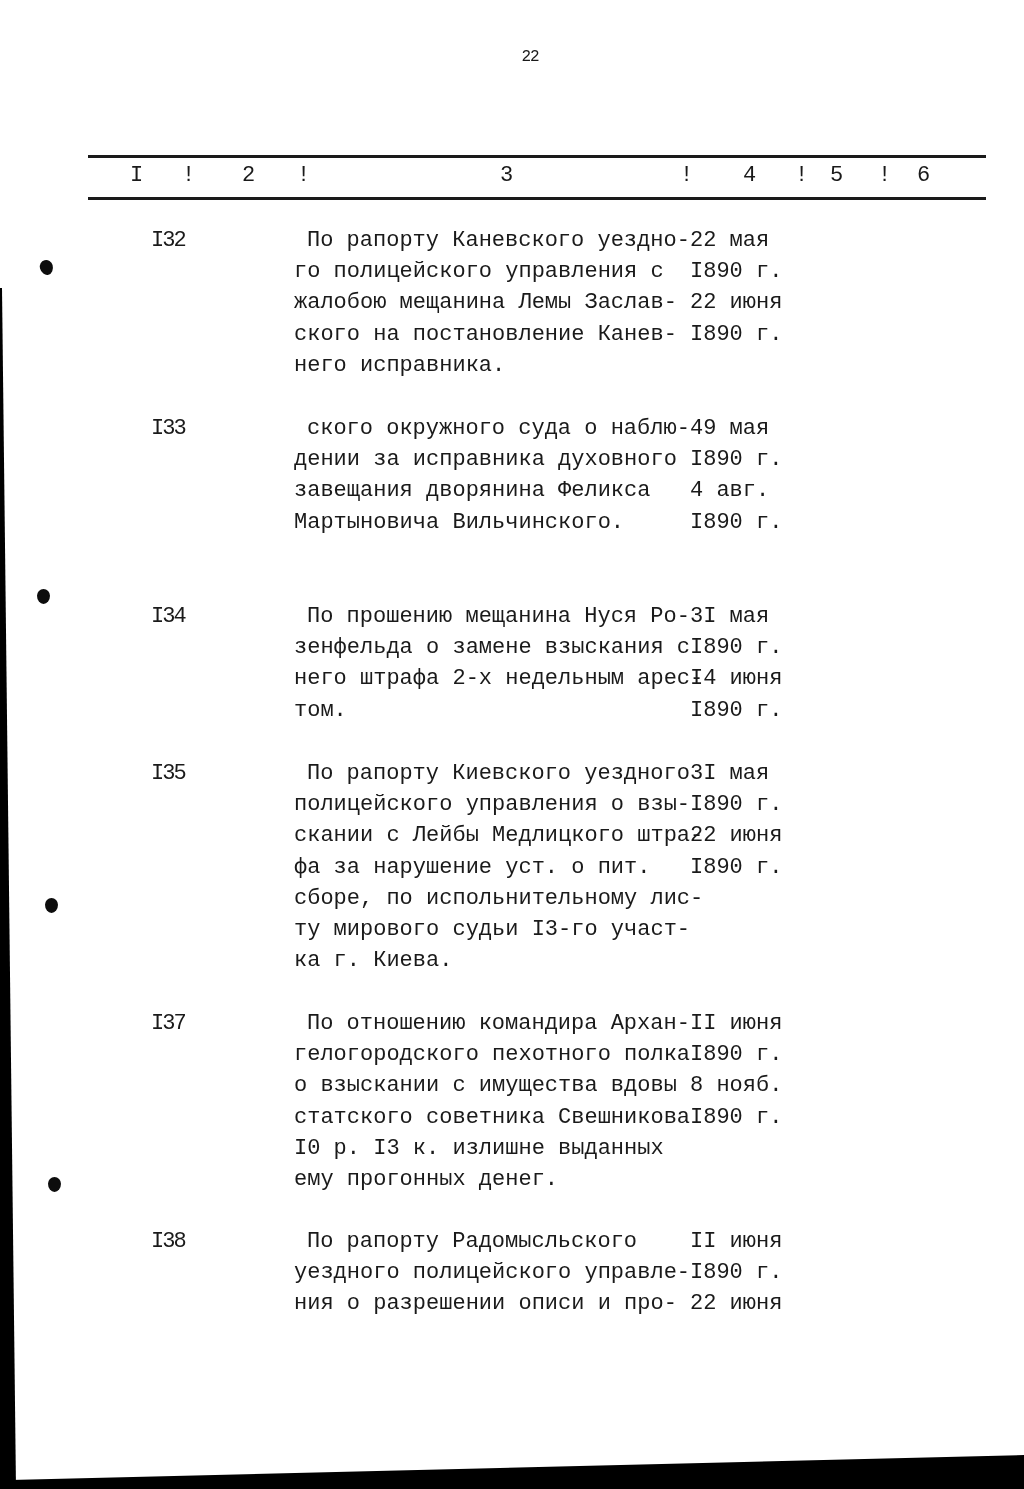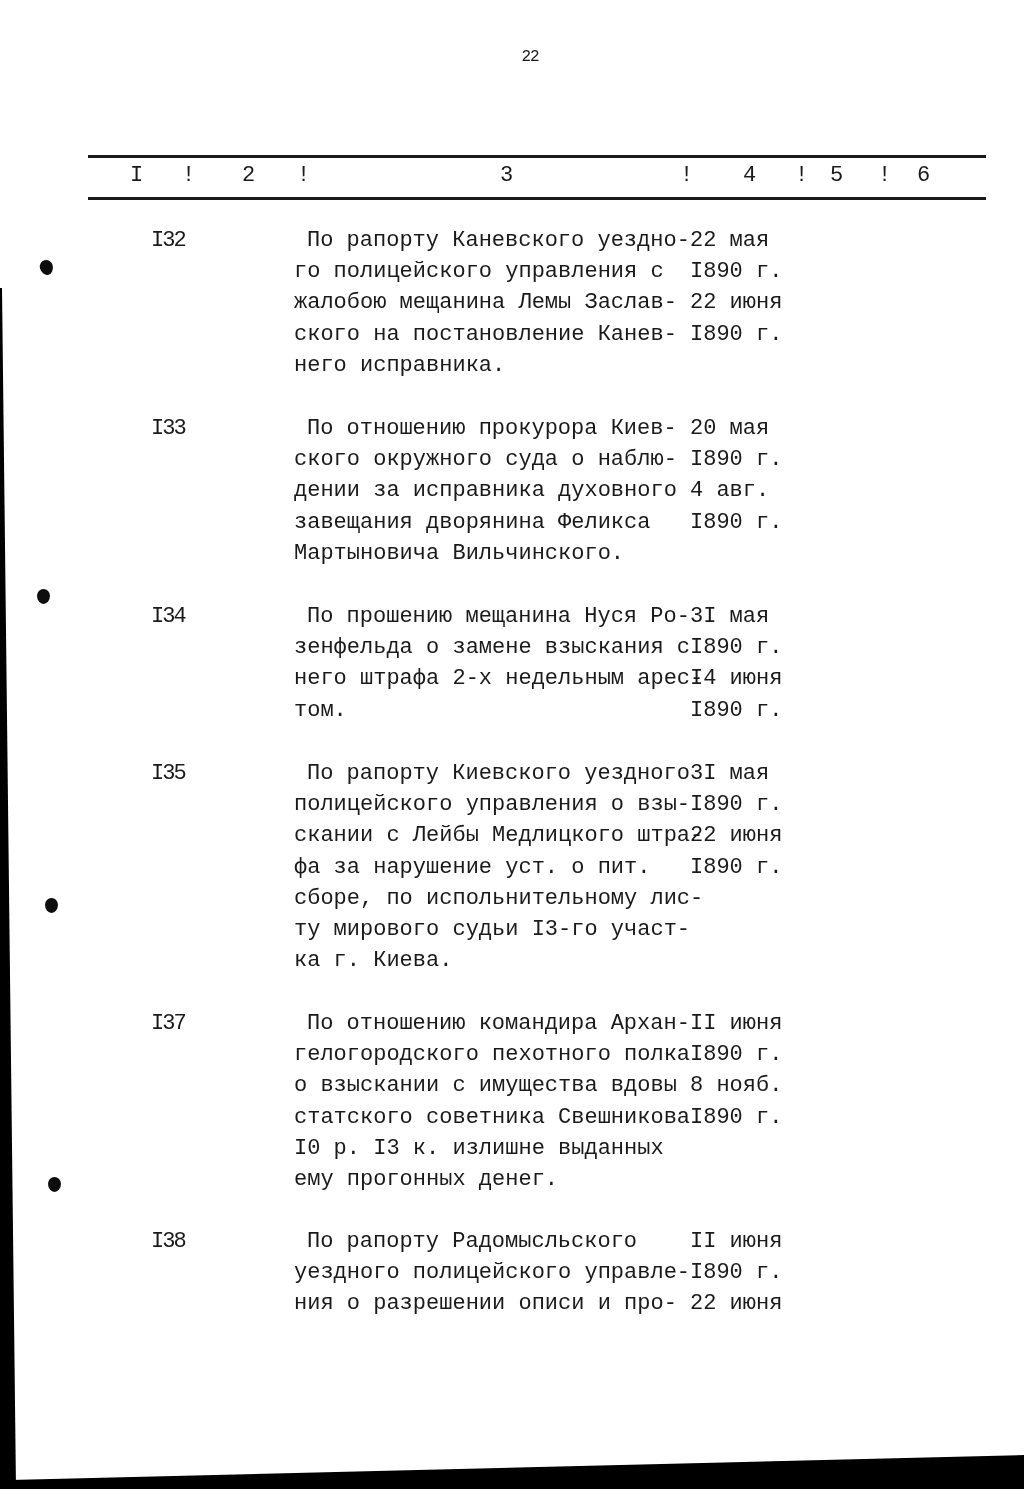--- a/index.html
+++ b/index.html
@@ -73,28 +73,27 @@
     <span class="line">22 мая</span>
     <span class="line">I890 г.</span>
     <span class="line">22 июня</span>
     <span class="line">I890 г.</span>
   </div>
 </div>
 
 <div class="entry" style="top:413px;">
   <span class="num">I33</span>
   <div class="desc">
-    <span class="line">По отношению прокурора Киев-</span>
     <span class="line">ского окружного суда о наблю-</span>
     <span class="line">дении за исправника духовного</span>
     <span class="line">завещания дворянина Феликса</span>
     <span class="line">Мартыновича Вильчинского.</span>
   </div>
   <div class="dates">
-    <span class="line">20 мая</span>
+    <span class="line">49 мая</span>
     <span class="line">I890 г.</span>
     <span class="line">4 авг.</span>
     <span class="line">I890 г.</span>
   </div>
 </div>
 
 <div class="entry" style="top:601px;">
   <span class="num">I34</span>
   <div class="desc">
     <span class="line">По прошению мещанина Нуся Ро-</span>

